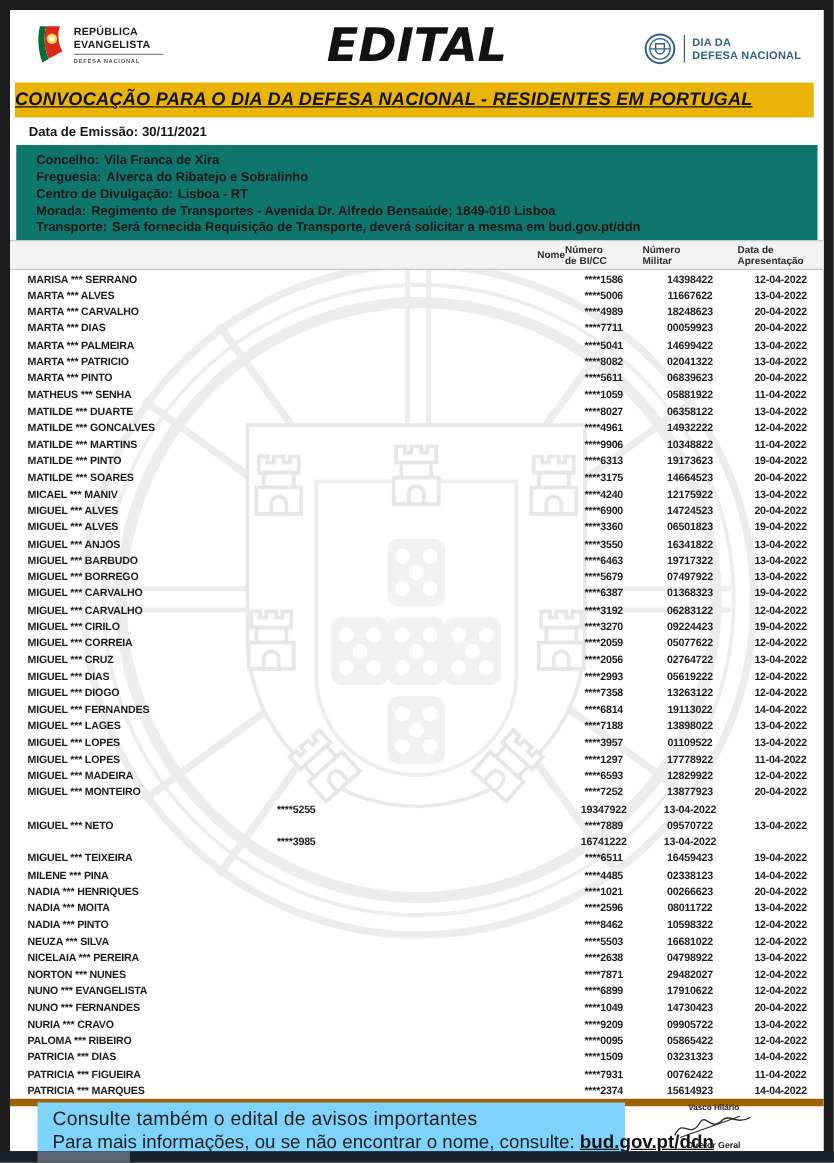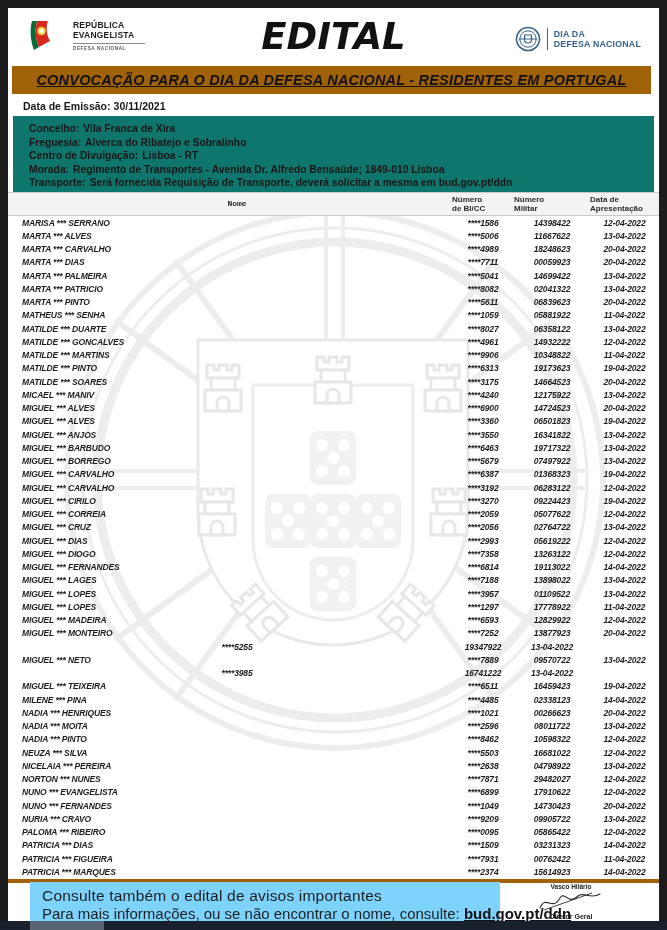--- a/index.html
+++ b/index.html
@@ -10,37 +10,37 @@
     -webkit-font-smoothing:antialiased;
   }
   .page{
     position:absolute;left:8px;top:8px;width:651px;height:913px;
     background:#ffffff;overflow:hidden;
   }
   
   .watermark{position:absolute;left:47px;top:192px;width:560px;height:560px;}
   
   .doc-header{position:absolute;top:6px;left:0;right:0;height:52px;}
-  .logo-left{position:absolute;left:22px;top:6px;display:flex;gap:21px;align-items:flex-start;}
+  .logo-left{position:absolute;left:22px;top:6px;display:flex;gap:7px;align-items:flex-start;}
   .logo-text{padding-top:1px;}
   .logo-text .l1,.logo-text .l2{font-size:8.5px;font-weight:700;color:#1d1d1d;line-height:9.5px;letter-spacing:.2px;}
   .logo-rule{border-top:1px solid #8a8a8a;margin:3px 0 2px 0;width:72px;}
   .logo-sub{font-size:4.6px;font-weight:700;color:#5a5a5a;letter-spacing:.6px;}
   .edital{
     position:absolute;left:0;right:0;top:1px;text-align:center;
     font-family:"DejaVu Sans","Liberation Sans",sans-serif;
     font-size:37px;font-style:italic;font-weight:700;color:#121212;letter-spacing:0px;
   }
   .logo-right{position:absolute;right:18px;top:12px;display:flex;align-items:center;gap:6px;}
   .ddn-sep{width:1px;height:22px;background:#39678f;}
   .ddn-text div{font-size:8.8px;font-weight:700;color:#33628f;line-height:10px;letter-spacing:.2px;}
   
   .banner{
-    position:absolute;top:58px;left:4px;right:8px;height:28px;background:#a16207;
-    display:flex;align-items:center;justify-content:center;
+    position:absolute;top:58px;left:4px;right:8px;height:28px;background:#eab308;
+    display:flex;align-items:center;
   }
   .banner-text{
     font-size:14.5px;font-weight:700;font-style:italic;color:#111;
     text-decoration:underline;letter-spacing:.2px;white-space:nowrap;
   }
   
   .emission{position:absolute;top:92px;left:15px;font-size:10.5px;color:#171717;}
   .em-label{font-weight:600;}
   .em-value{font-weight:700;margin-left:3px;text-align:right;}
   
@@ -52,23 +52,23 @@
   .info-label{font-weight:600;}
   .info-value{font-weight:700;margin-left:4px;}
   
   .thead{
     position:absolute;top:184px;left:0;right:0;height:24px;background:#f3f3f3;
     border-top:1px solid #c9c9c9;border-bottom:1px solid #c9c9c9;
     display:grid;grid-template-columns:430px 62px 76px 69px;
     padding-left:14px;box-sizing:border-box;align-items:center;
   }
   .th{font-size:8px;font-weight:600;color:#2b2b2b;white-space:pre-line;line-height:9.5px;}
-  .th.name{text-align:center;font-family:Liberation Mono, monospace;}
+  .th.name{text-align:right;}
   .tbody{
-    position:absolute;top:208px;left:0;right:0;border-bottom:4px solid #a16207;font-style:italic;
+    position:absolute;top:208px;left:0;right:0;border-bottom:6px solid #a16207;
   }
   .trow{
     display:grid;grid-template-columns:430px 62px 76px 69px;padding-left:14px;
     height:13.26px;align-items:center;
   }
   .td{font-size:8.5px;font-weight:600;color:#1c1c1c;letter-spacing:-.15px;white-space:nowrap;}
   .td.num,.td.date{text-align:center;}
   
   .footer{position:absolute;top:874px;left:14px;right:14px;height:44px;}
   .notice{

